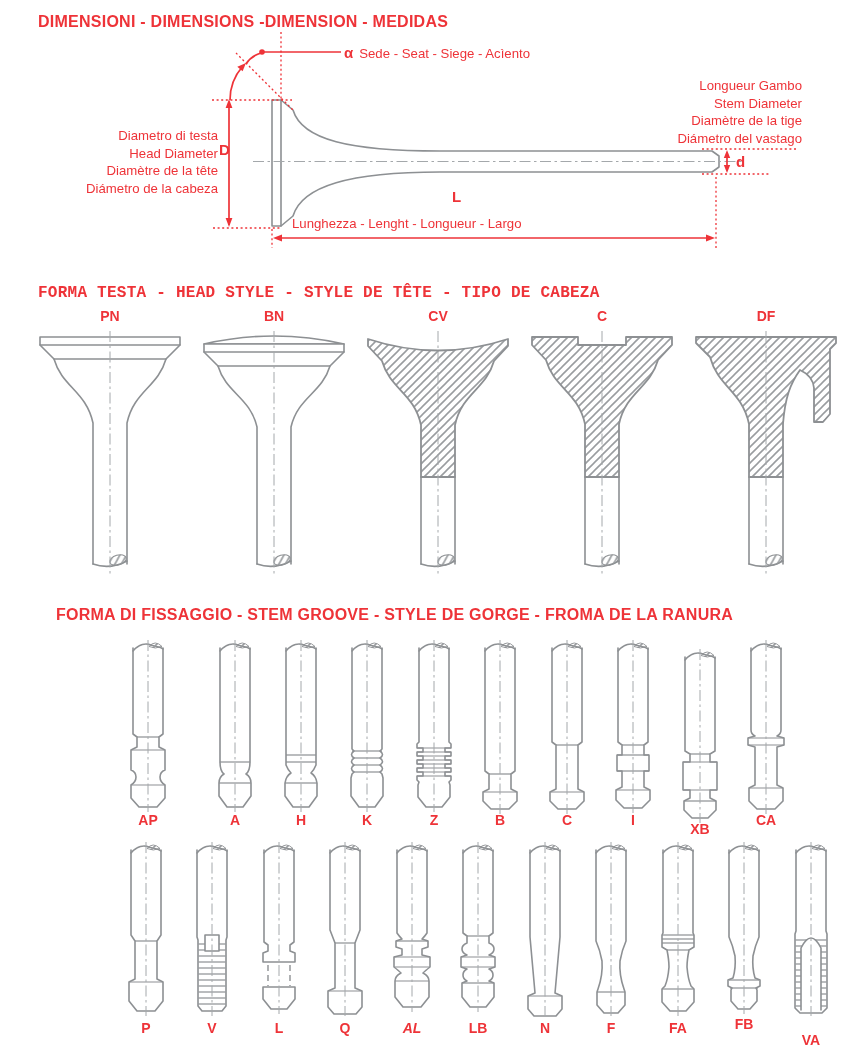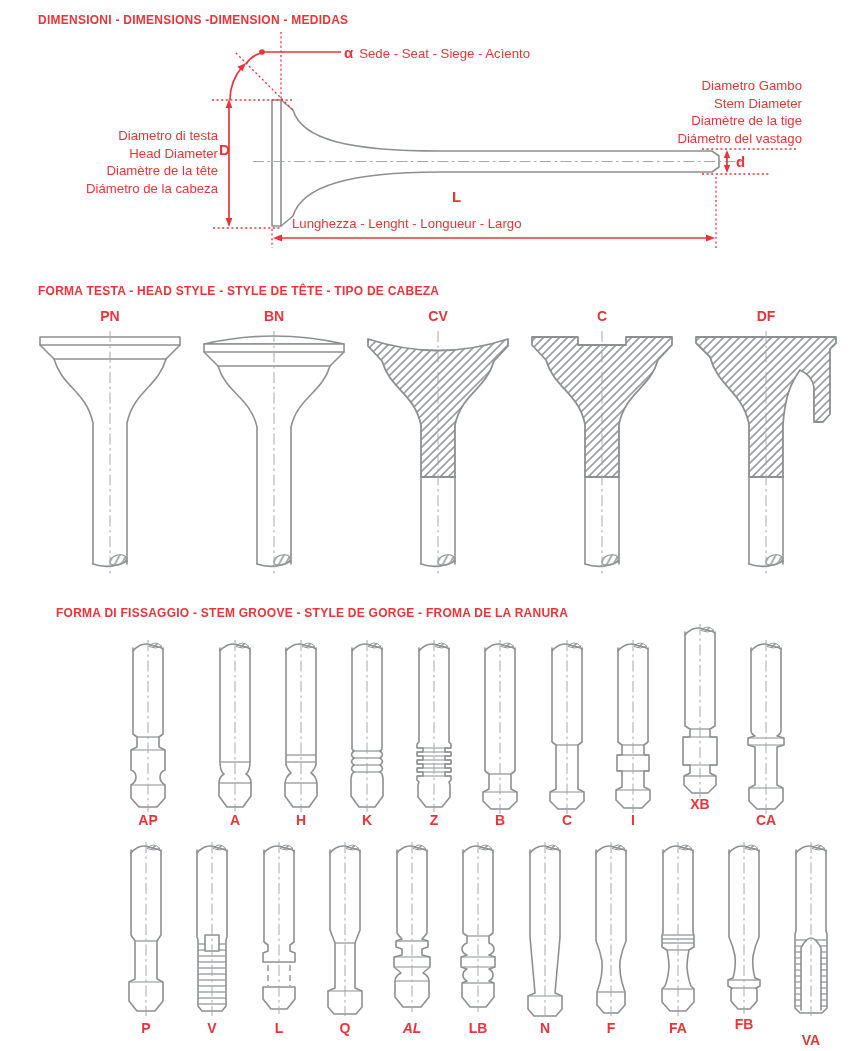--- a/index.html
+++ b/index.html
@@ -1,19 +1,19 @@
 <!DOCTYPE html>
 <html><head>
 <meta charset="utf-8">
 <style>
   :root{ --red:#ee3338; --gray:#8d9093; }
   html,body{margin:0;padding:0;background:#fff;}
   .page{position:relative;width:860px;height:1051px;background:#fff;overflow:hidden;
         font-family:"Liberation Sans", sans-serif;}
-  .sec-title{position:absolute;font-size:12px;font-weight:bold;color:var(--red);
+  .sec-title{position:absolute;font-size:16px;font-weight:bold;color:var(--red);
              letter-spacing:.25px;white-space:nowrap;}
   .red-label{position:absolute;color:var(--red);font-size:13.2px;line-height:17.5px;white-space:nowrap;}
   .rt-right{text-align:right;}
   .dim-symbol{position:absolute;color:var(--red);font-weight:bold;font-size:15px;}
   .alpha-row{position:absolute;color:var(--red);font-size:13.2px;white-space:nowrap;}
   .alpha-row b{font-size:15px;font-weight:bold;margin-right:6px;}
   .fig-label{color:var(--red);font-weight:bold;font-size:14px;text-align:center;}
   .head-fig{position:absolute;width:164px;}
   .head-fig .fig-label{width:164px;}
   .stem-fig{position:absolute;width:66px;}
@@ -80,41 +80,41 @@
       <line class="rs" x1="727" y1="153" x2="727" y2="170"></line>
       <polygon class="raf" points="727,150 723.8,158 730.2,158"></polygon>
       <polygon class="raf" points="727,173 723.8,165 730.2,165"></polygon>
     </svg>
 
     <div class="alpha-row" style="left:344px;top:44px;">
       <b>α</b><span>Sede - Seat - Siege - Acìento</span>
     </div>
 
     <div class="red-label rt-right" style="right:58px;top:77px;">
-      <div>Diametro Gambo</div>
+      <div>Longueur Gambo</div>
       <div>Stem Diameter</div>
       <div>Diamètre de la tige</div>
       <div>Diámetro del vastago</div>
     </div>
     <div class="dim-symbol" style="left:736px;top:153px;">d</div>
 
     <div class="red-label rt-right" style="right:642px;top:127px;">
       <div>Diametro di testa</div>
       <div>Head Diameter</div>
       <div>Diamètre de la tête</div>
       <div>Diámetro de la cabeza</div>
     </div>
     <div class="dim-symbol" style="left:219px;top:141px;">D</div>
 
     <div class="dim-symbol" style="left:452px;top:188px;">L</div>
     <div class="red-label" style="left:292px;top:215px;width:400px;">Lunghezza - Lenght - Longueur - Largo</div>
   </div>
 
   <div>
-    <div class="sec-title" style="left:38px;top:284px;">FORMA TESTA - HEAD STYLE - STYLE DE TÊTE - TIPO DE CABEZA</div>
+    <div class="sec-title" style="left:38px;top:284px;font-family:Liberation Mono, monospace;">FORMA TESTA - HEAD STYLE - STYLE DE TÊTE - TIPO DE CABEZA</div>
     <div id="head-row">
         <div class="head-fig" style="left: 28px; top: 308px;">
           <div class="fig-label">PN</div>
           <svg width="160" height="252" viewBox="0 0 160 252" style="display:block;margin:3px auto 0;">
             <path class="lnw" d="M10,10 H150 V18 H10 Z"></path>
             <path class="ln" d="M10,18 L24,32 H136 L150,18"></path>
             <path class="ln" d="M136,32 C128,60 104,64 97,96 V237"></path>
             <path class="ln" d="M24,32 C32,60 56,64 63,96 V237"></path>
             <path class="ln" d="M63,237 Q80,243 97,234"></path>
             <ellipse cx="88" cy="233" rx="8.5" ry="5" transform="rotate(-16 88 233)" class="lnh thin"></ellipse>
@@ -247,21 +247,21 @@
             <path d="M18,10 L18,104 L22,107 L22,117 L17,117 L17,133 L22,133 L22,149 L16,152 L16,162 L24,170 L42,170 L50,162 L50,152 L44,149 L44,133 L49,133 L49,117 L44,117 L44,107 L48,104 L48,10 Z" class="fillw"></path>
             <path d="M18,10 L18,104 L22,107 L22,117 L17,117 L17,133 L22,133 L22,149 L16,152 L16,162 L24,170 L42,170 L50,162 L50,152 L44,149 L44,133 L49,133 L49,117 L44,117 L44,107 L48,104 L48,10" class="ln"></path>
             <line class="lnt" x1="22" y1="107" x2="44" y2="107"></line>
             <line class="lnt" x1="17" y1="117" x2="49" y2="117"></line>
             <line class="lnt" x1="17" y1="133" x2="49" y2="133"></line>
             <line class="lnt" x1="16" y1="152" x2="50" y2="152"></line>
             <path class="ln" d="M18,13 C24,6 31,5 36,7 C41,9 45,8 48,11"></path>
             <path class="sliver" d="M34,8.5 Q40,1.5 47,8.5 Q40,11.5 34,8.5 Z"></path>
             <line class="cl" x1="33" y1="2" x2="33" y2="175"></line>
           </svg><div class="fig-label" style="top:174px;">I</div></div>
-        <div class="stem-fig" style="left: 667px; top: 622px;"><svg width="66" height="178" viewBox="0 0 66 178">
+        <div class="stem-fig" style="left: 667px; top: 647px;"><svg width="66" height="178" viewBox="0 0 66 178">
             <path d="M18,10 L18,104 L23,107 L23,115 L16,115 L16,143 L23,143 L23,151 L17,154 L17,163 L25,171 L41,171 L49,163 L49,154 L43,151 L43,143 L50,143 L50,115 L43,115 L43,107 L48,104 L48,10 Z" class="fillw"></path>
             <path d="M18,10 L18,104 L23,107 L23,115 L16,115 L16,143 L23,143 L23,151 L17,154 L17,163 L25,171 L41,171 L49,163 L49,154 L43,151 L43,143 L50,143 L50,115 L43,115 L43,107 L48,104 L48,10" class="ln"></path>
             <line class="lnt" x1="23" y1="107" x2="43" y2="107"></line>
             <line class="lnt" x1="16" y1="115" x2="50" y2="115"></line>
             <line class="lnt" x1="16" y1="143" x2="50" y2="143"></line>
             <line class="lnt" x1="17" y1="154" x2="49" y2="154"></line>
             <path class="ln" d="M18,13 C24,6 31,5 36,7 C41,9 45,8 48,11"></path>
             <path class="sliver" d="M34,8.5 Q40,1.5 47,8.5 Q40,11.5 34,8.5 Z"></path>
             <line class="cl" x1="33" y1="2" x2="33" y2="176"></line>
           </svg><div class="fig-label" style="top:174px;">XB</div></div>

